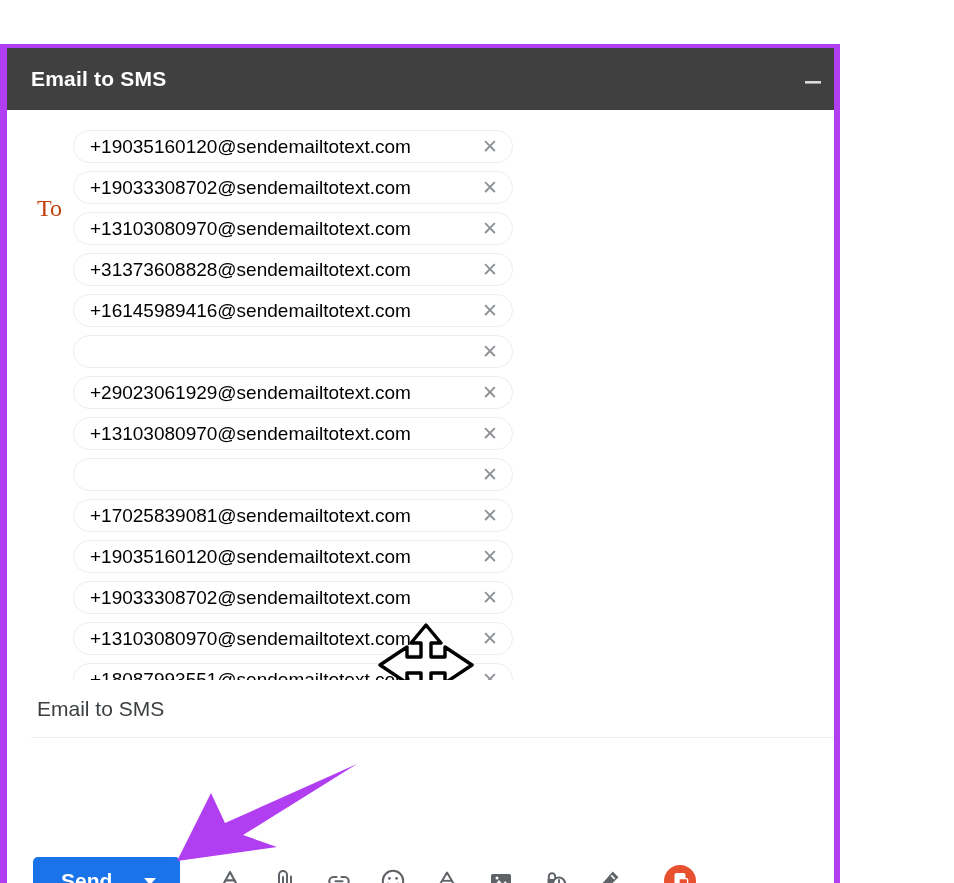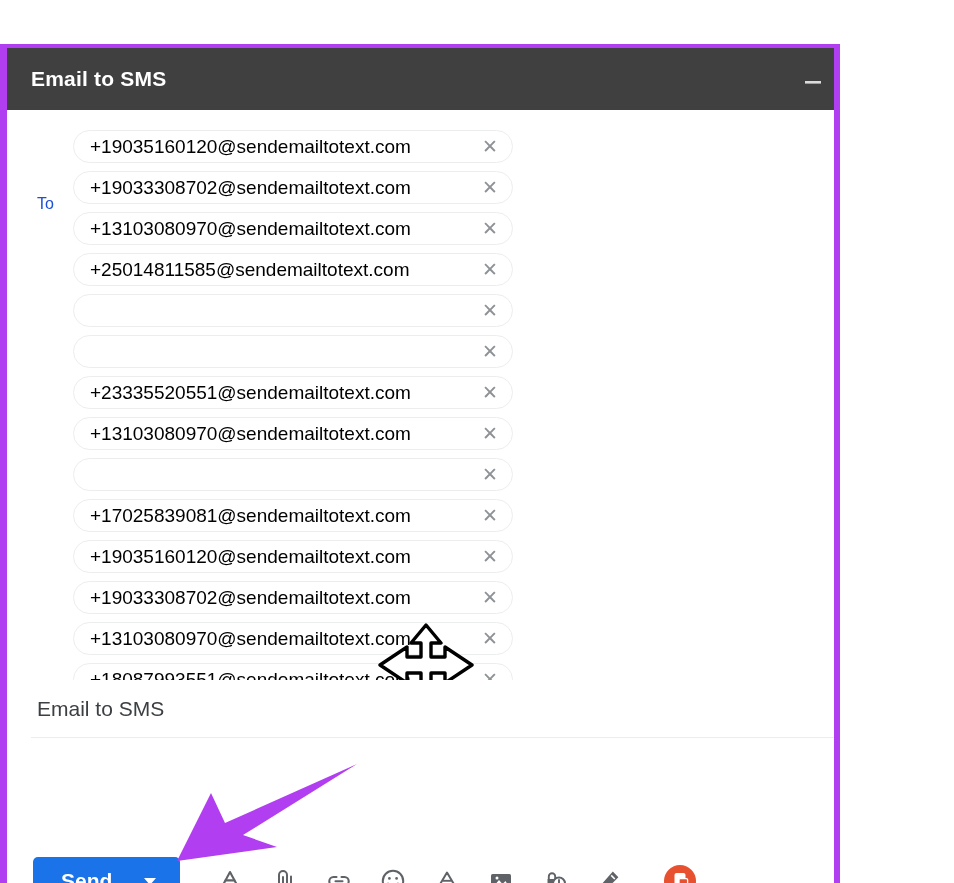--- a/index.html
+++ b/index.html
@@ -50,22 +50,23 @@
 
   
   #compose-body{
     position:absolute;left:0;top:62px;
     width:941px;height:570px;
     background:#ffffff;
     overflow:hidden;
   }
   #to-label{
     position:absolute;left:30px;top:86px;
-    font-size:16px;color:#1d4ed8;
+    font-size:24px;color:#c2410c;
     line-height:1;
+    font-family:Liberation Serif, serif;
   }
   #chips{
     position:absolute;left:66px;top:20px;
     width:440px;
   }
   .chip{
     position:relative;
     box-sizing:border-box;
     height:33px;
     margin-bottom:8px;
@@ -229,31 +230,32 @@
         </div>
         <div class="chip">
           <span class="chip-text">+19033308702@sendemailtotext.com</span>
           <span class="chip-x">✕</span>
         </div>
         <div class="chip">
           <span class="chip-text">+13103080970@sendemailtotext.com</span>
           <span class="chip-x">✕</span>
         </div>
         <div class="chip">
-          <span class="chip-text">+25014811585@sendemailtotext.com</span>
-          <span class="chip-x">✕</span>
-        </div>
-        <div class="chip">
-          <span class="chip-x">✕</span>
-        </div>
-        <div class="chip">
-          <span class="chip-x">✕</span>
-        </div>
-        <div class="chip">
-          <span class="chip-text">+23335520551@sendemailtotext.com</span>
+          <span class="chip-text">+31373608828@sendemailtotext.com</span>
+          <span class="chip-x">✕</span>
+        </div>
+        <div class="chip">
+          <span class="chip-text">+16145989416@sendemailtotext.com</span>
+          <span class="chip-x">✕</span>
+        </div>
+        <div class="chip">
+          <span class="chip-x">✕</span>
+        </div>
+        <div class="chip">
+          <span class="chip-text">+29023061929@sendemailtotext.com</span>
           <span class="chip-x">✕</span>
         </div>
         <div class="chip">
           <span class="chip-text">+13103080970@sendemailtotext.com</span>
           <span class="chip-x">✕</span>
         </div>
         <div class="chip">
           <span class="chip-x">✕</span>
         </div>
         <div class="chip">

